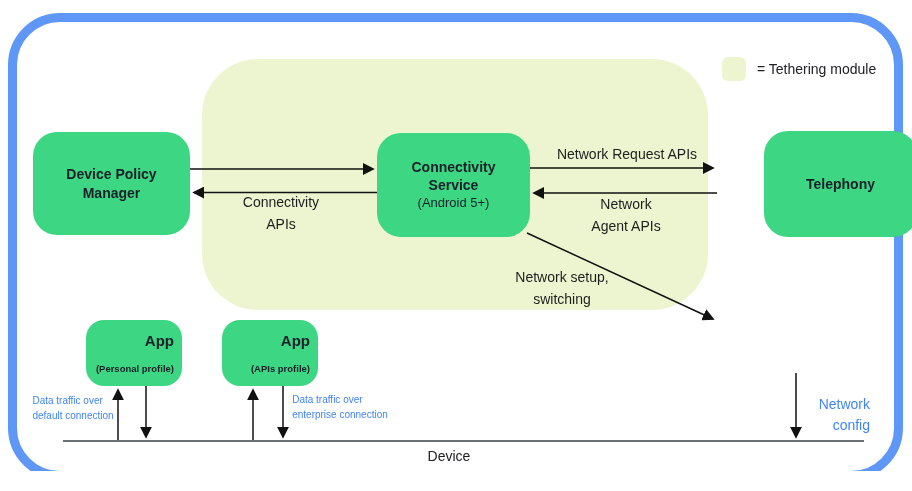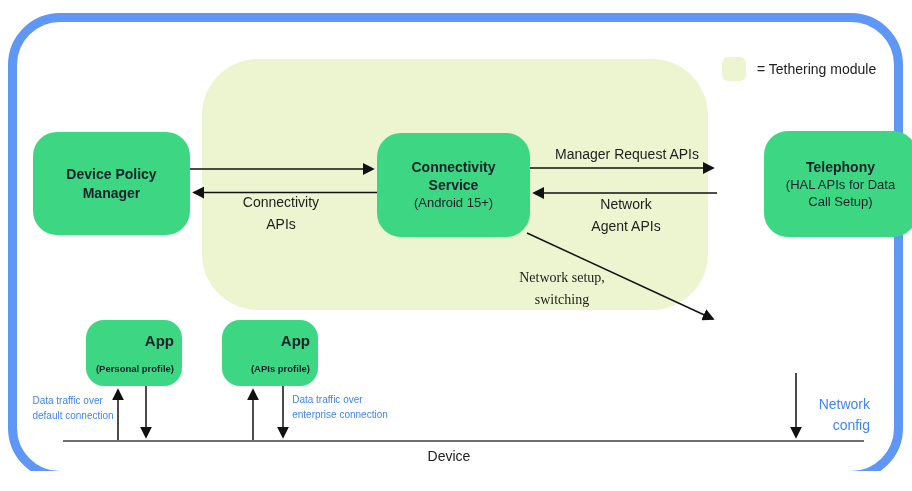--- a/index.html
+++ b/index.html
@@ -86,49 +86,47 @@
   </svg>
 
   <div class="gbox" style="left:33px;top:132px;width:157px;height:103px;">
     <div class="title">Device Policy
 Manager</div>
   </div>
 
   <div class="gbox" style="left:377px;top:133px;width:153px;height:104px;">
     <div class="title">Connectivity
 Service</div>
-    <div class="subtitle">(Android 15+)</div>
+    <div class="subtitle">(Android 5+)</div>
   </div>
 
   <div class="gbox" style="left:736px;top:131px;width:153px;height:106px;margin-left:28px;">
     <div class="title">Telephony</div>
-    <div class="subtitle">(HAL APIs for Data
-Call Setup)</div>
   </div>
 
 
   <div class="gbox small" style="left:86px;top:320px;width:96px;height:66px;">
     <div class="title">App</div>
     <div class="subtitle">(Personal profile)</div>
   </div>
 
   <div class="gbox small" style="left:222px;top:320px;width:96px;height:66px;">
     <div class="title">App</div>
     <div class="subtitle">(APIs profile)</div>
   </div>
 
   <div class="edge-label" style="left:281px;top:214px;">Connectivity
 APIs</div>
 
-  <div class="edge-label" style="left:627px;top:155px;">Manager Request APIs</div>
+  <div class="edge-label" style="left:627px;top:155px;">Network Request APIs</div>
 
   <div class="edge-label" style="left:626px;top:216px;">Network
 Agent APIs</div>
 
-  <div class="edge-label" style="left:562px;top:289px;font-family:Liberation Serif, serif;">Network setup,
+  <div class="edge-label" style="left:562px;top:289px;">Network setup,
 switching</div>
 
   <div class="blue-label" style="left:73px;top:408px;">Data traffic over
 default connection</div>
 
   <div class="blue-label" style="left:340px;top:407px;">Data traffic over
 enterprise connection</div>
 
   <div class="blue-label right-aligned" style="right:42px;top:394px;">Network
 config</div>

